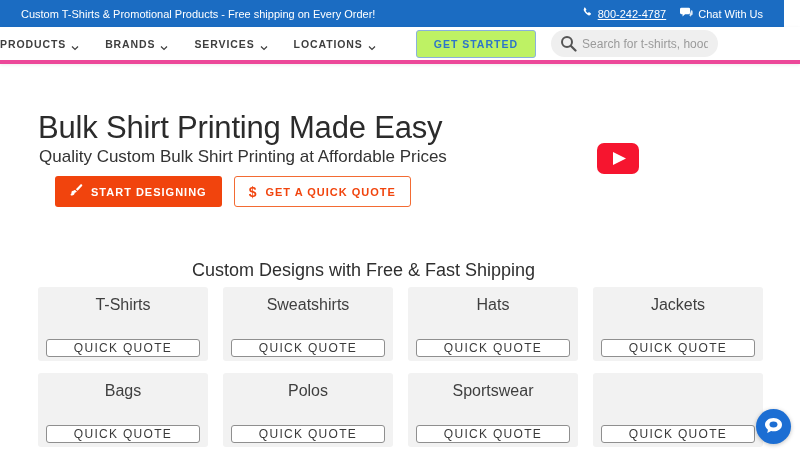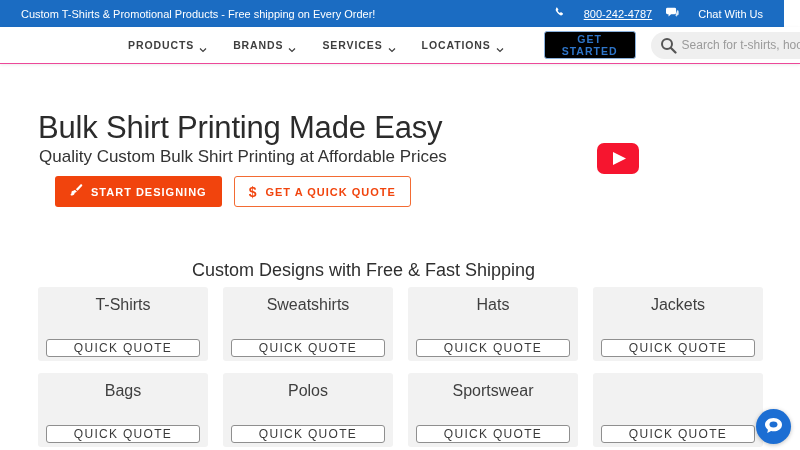--- a/index.html
+++ b/index.html
@@ -5,35 +5,35 @@
   * { margin:0; padding:0; box-sizing:border-box; }
   html,body { width:800px; height:450px; overflow:hidden; background:#fff;
     font-family:"Liberation Sans", sans-serif; }
   .page { position:relative; width:800px; height:450px; background:#fff; }
 
   
   .topbar { position:absolute; left:0; top:0; width:784px; height:27px;
     background:#1b6cc2; color:#fff; display:flex; align-items:center;
     justify-content:space-between; padding:0 21px; font-size:11px; }
   .topbar-right { display:flex; align-items:center; gap:14px; }
-  .tb-item { display:flex; align-items:center; gap:19px; color:#fff; }
+  .tb-item { display:flex; align-items:center; gap:5px; color:#fff; }
   .phone-link { text-decoration:underline; cursor:pointer; }
   .chat-link { cursor:pointer; }
 
   
   .navbar { position:absolute; left:0; top:27px; width:800px; height:37px;
-    background:#fff; display:flex; align-items:center; padding-left:128px;
-    padding-right:16px; border-bottom:1px solid #ec4899;
+    background:#fff; display:flex; align-items:center; 
+    padding-right:16px; border-bottom:4px solid #ec4899;
     box-shadow:0 1px 3px rgba(0,0,0,0.08); z-index:5; }
   .nav-item { display:flex; align-items:center; gap:5px; font-size:10.5px;
     font-weight:700; letter-spacing:0.9px; color:#3e3e3e; margin-right:26px;
     cursor:pointer; white-space:nowrap; }
   .chev { display:inline-block; width:8px; height:5px; }
   .btn-get-started { margin-left:14px; height:28px; padding:0 17px;
-    background:#000000; border:1px solid #8ab1dd; border-radius:3px;
+    background:#bef264; border:1px solid #8ab1dd; border-radius:3px;
     color:#2e75c9; font-size:10.5px; font-weight:700; letter-spacing:1px;
     font-family:"Liberation Sans", sans-serif; cursor:pointer; }
   .search-wrap { position:relative; margin-left:15px; }
   .search-input { width:167px; height:27px; border:none; border-radius:14px;
     background:#efefef; padding:0 10px 0 31px; font-size:12px; color:#555;
     font-family:"Liberation Sans", sans-serif; outline:none; }
   .search-input::placeholder { color:#9a9a9a; }
   .search-icon { position:absolute; left:9px; top:5px; }
 
   

